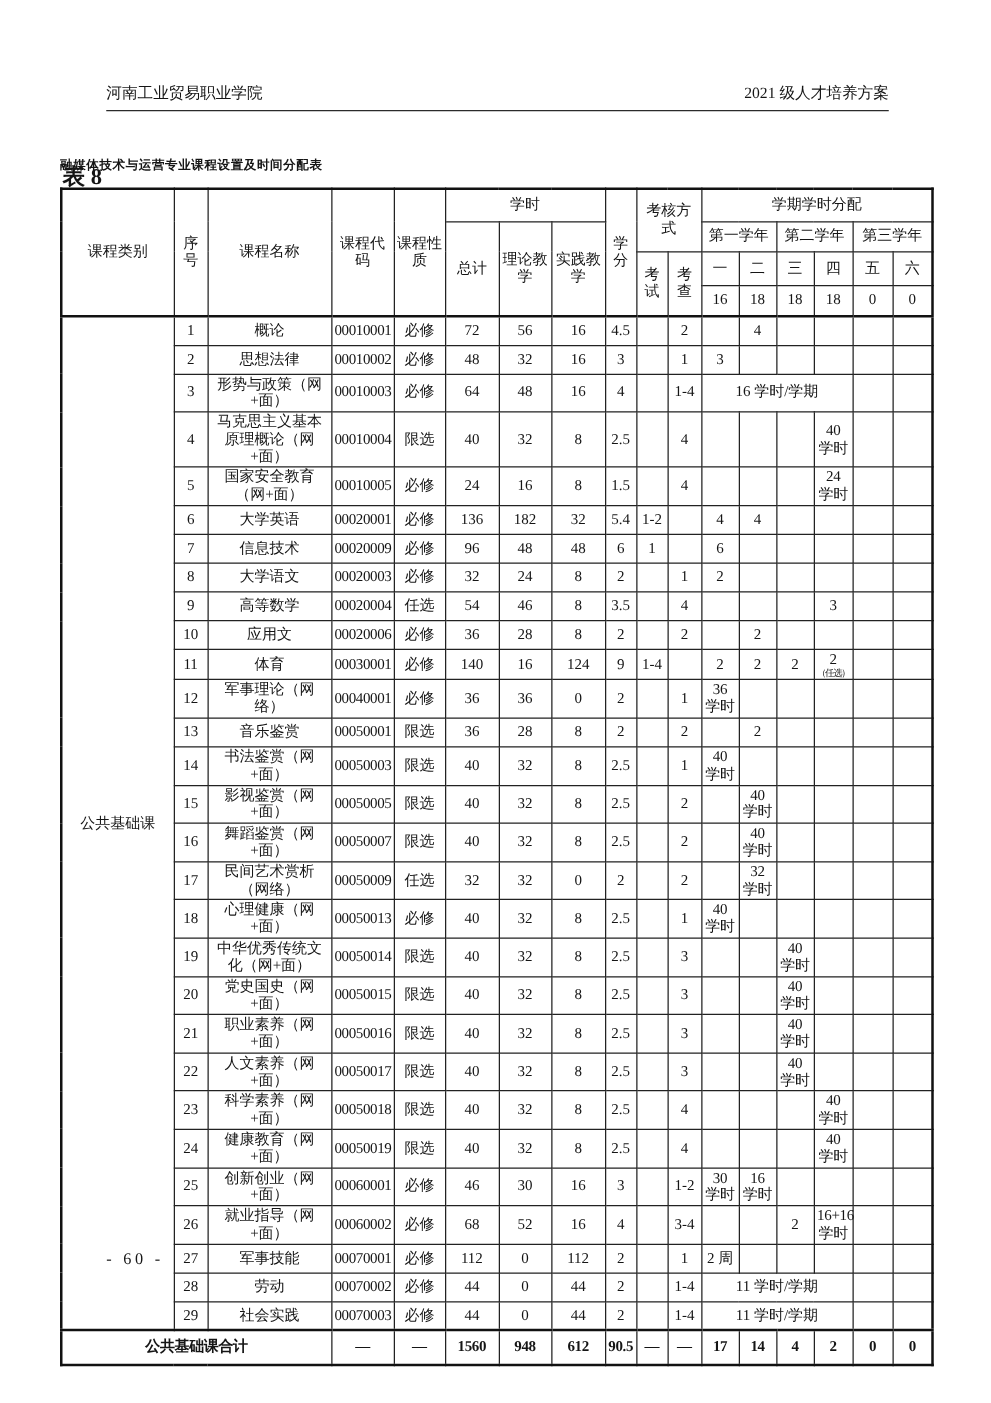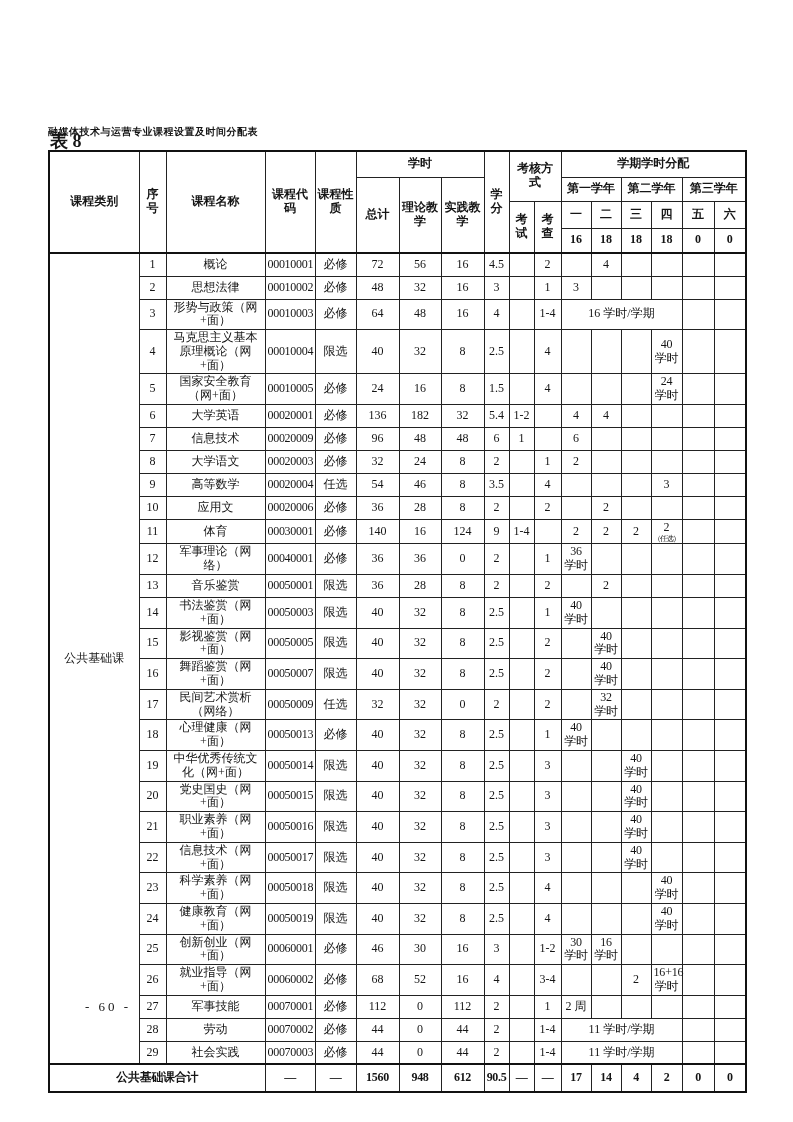--- a/index.html
+++ b/index.html
@@ -26,40 +26,44 @@
 
   table.course-table {
     position: absolute; left: 48px; top: 150px; width: 697px;
     border-collapse: collapse; table-layout: fixed;
     border: 2px solid #111;
   }
   .course-table td {
     border: 1px solid #222; text-align: center; vertical-align: middle;
     font-size: 12px; line-height: 1.15; padding: 1px 2px;
   }
-  thead td { font-weight: bold; word-break: break-all; padding: 1px 3px; }
+  thead td { font-weight: normal; word-break: break-all; padding: 1px 3px; }
   .h-row-a td { height: 26px; }
   .h-row-b td { height: 24px; }
   .h-row-c td { height: 27px; }
   .h-row-d td { height: 25px; }
   tbody tr:first-child td { border-top: 2px solid #111; }
   tbody td { height: 23px; }
   .name-cell { text-align: left; padding-left: 4px; }
   .code-cell { font-size: 11.5px; letter-spacing: -0.3px; }
   .cat-cell { font-size: 12.5px; }
   .small-cell { font-size: 7.5px; line-height: 1.15; letter-spacing: -0.2px; }
   .sub-note { font-size: 7.5px; line-height: 1; letter-spacing: -1px; }
   .total-row td { border-top: 2px solid #111; font-weight: bold; height: 28px; letter-spacing: -0.3px; }
   .page-number { position: absolute; left: 85px; top: 999px; font-size: 13px; letter-spacing: 3px; }
 </style>
 </head>
 <body>
 
 <div class="page">
 
+  <div class="doc-header">
+    <span>河南工业贸易职业学院</span>
+    <span>2021 级人才培养方案</span>
+  </div>
 
 
   <div class="caption-row">
     <span class="table-label">表 8</span>
     <span class="table-title">融媒体技术与运营专业课程设置及时间分配表</span>
   </div>
 
   <table class="course-table">
     <colgroup>
       <col style="width:90px">
@@ -491,21 +495,21 @@
           <td>3</td>
           <td></td>
           <td></td>
           <td class="small-cell">40 学时</td>
           <td></td>
           <td></td>
           <td></td>
         </tr>
         <tr>
           <td>22</td>
-          <td class="name-cell">信息技术（网+面）</td>
+          <td class="name-cell">人文素养（网+面）</td>
           <td class="code-cell">00050017</td>
           <td>限选</td>
           <td>40</td>
           <td>32</td>
           <td>8</td>
           <td>2.5</td>
           <td></td>
           <td>3</td>
           <td></td>
           <td></td>

